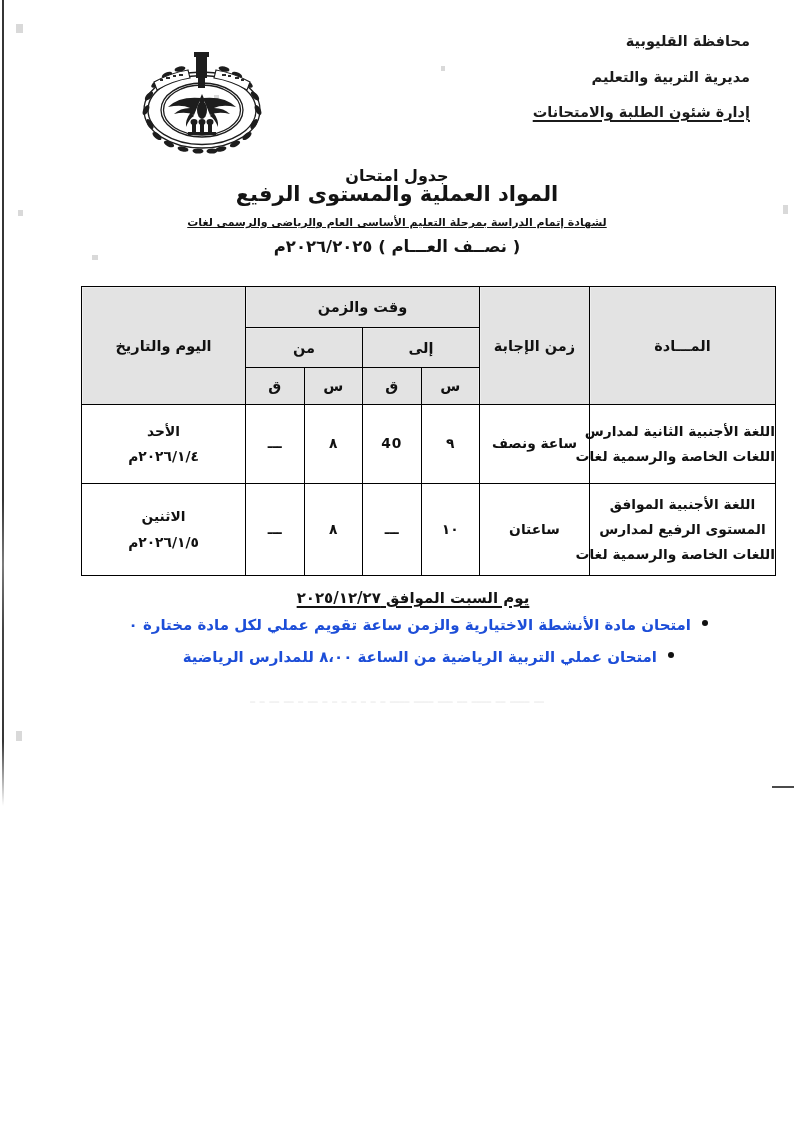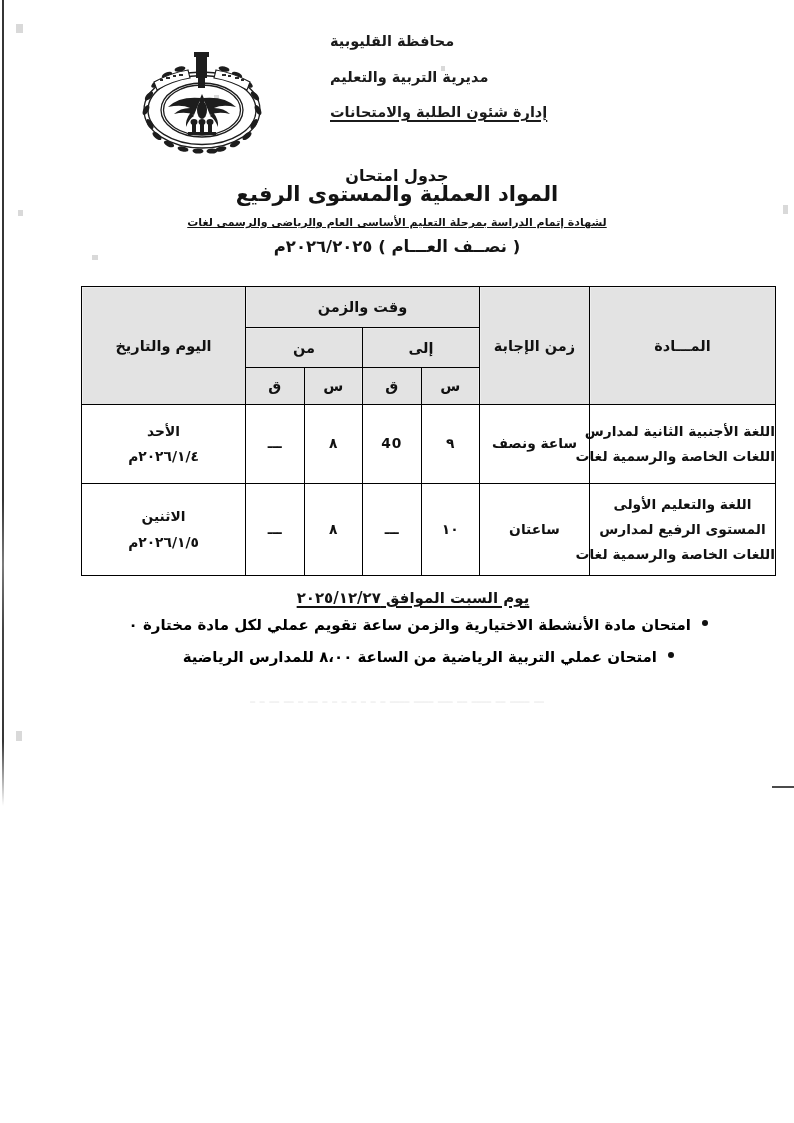--- a/index.html
+++ b/index.html
@@ -57,21 +57,21 @@
     top: 34px;
     left: 0;
     right: 0;
     height: 125px;
   }
   .header-lines {
     position: absolute;
     right: 44px;
     top: 0;
     width: 420px;
-    text-align: left;
+    text-align: right;
     direction: rtl;
   }
   .header-lines .hline {
     font-family: "DejaVu Sans", "Liberation Sans", sans-serif;
     font-weight: 700;
     font-size: 14.5px;
     color: #1b1b1b;
     line-height: 1;
     margin-bottom: 21px;
     white-space: nowrap;
@@ -212,21 +212,21 @@
     border-radius: 50%;
     background: #111111;
     margin-left: 11px;
     position: relative;
     top: -4px;
   }
   .bullet .btext {
     font-family: "DejaVu Sans", "Liberation Sans", sans-serif;
     font-weight: 700;
     font-size: 15px;
-    color: #000000;
+    color: #1d4ed8;
     line-height: 1.25;
     white-space: nowrap;
   }
   .bullet.b2 { padding-right: 34px; }
 </style>
 </head>
 <body>
 
 <div class="scan-edge-left"></div>
 <div class="scan-speck" style="left:16px;top:24px;width:7px;height:9px;"></div>
@@ -363,21 +363,21 @@
         <td class="c-num">40</td>
         <td class="c-num">٨</td>
         <td class="c-dash">ـــ</td>
         <td class="c-day">
           <span class="ln">الأحد</span>
           <span class="ln">٢٠٢٦/١/٤م</span>
         </td>
       </tr>
       <tr class="r2">
         <td class="c-subject">
-          <span class="ln">اللغة والتعليم الأولى</span>
+          <span class="ln">اللغة الأجنبية الموافق</span>
           <span class="ln">المستوى الرفيع لمدارس</span>
           <span class="ln">اللغات الخاصة والرسمية لغات</span>
         </td>
         <td class="c-duration">ساعتان</td>
         <td class="c-num">١٠</td>
         <td class="c-dash">ـــ</td>
         <td class="c-num">٨</td>
         <td class="c-dash">ـــ</td>
         <td class="c-day">
           <span class="ln">الاثنين</span>

